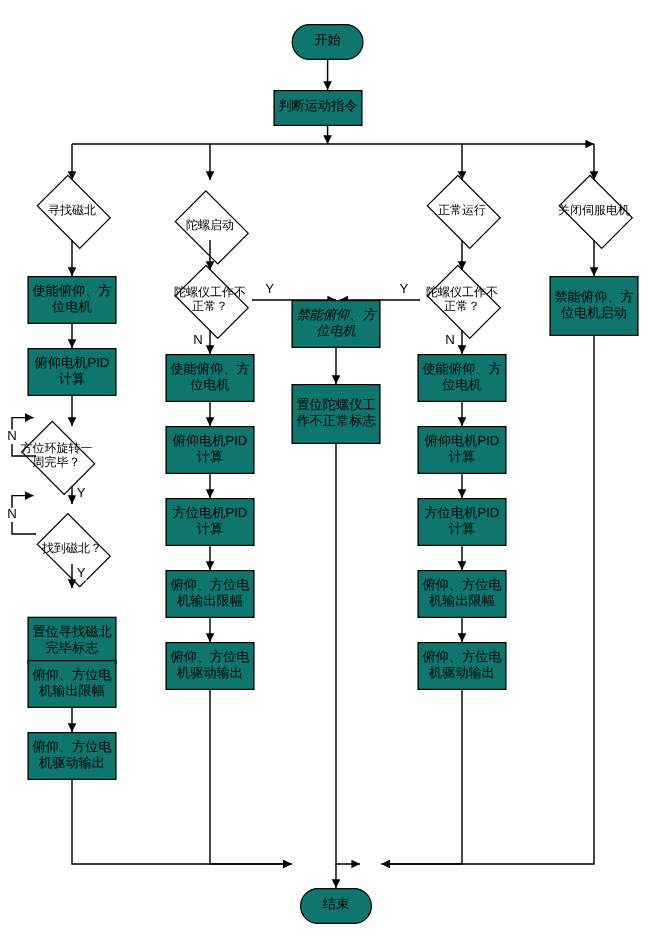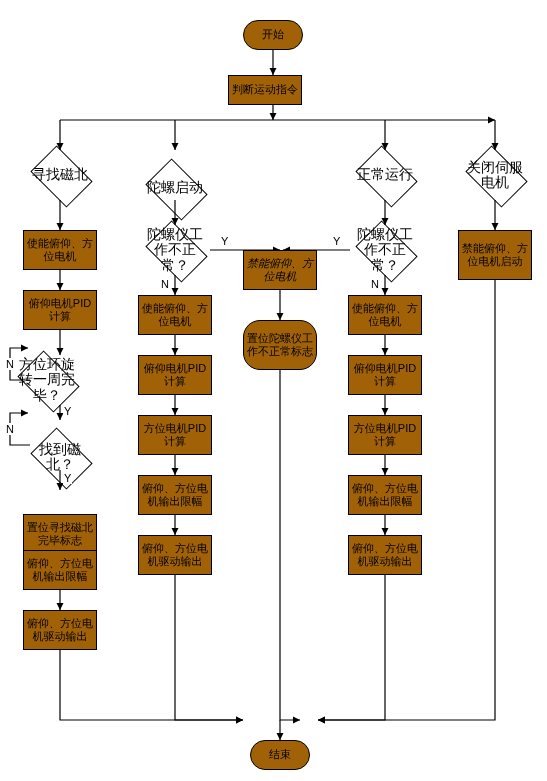--- a/index.html
+++ b/index.html
@@ -11,21 +11,21 @@
       height: 781px;
       position: relative;
     }
     svg { position: absolute; top: 0; left: 0; }
     .node {
       position: absolute;
       display: flex;
       align-items: center;
       justify-content: center;
       text-align: center;
-      background: #a16207;
+      background: #0f766e;
       line-height: 1.2;
       padding: 2px;
     }
     .rect { border: 1.5px solid #000; }
     .terminator {
       border: 1.5px solid #000;
       border-radius: 18px;
     }
     .diamond {
       background: transparent;
@@ -39,21 +39,21 @@
       top: 15%;
       left: 15%;
       border: 1.5px solid #000;
       transform: rotate(45deg);
       background: #fff;
       z-index: -1;
     }
     .diamond-text {
       position: relative;
       z-index: 1;
-      font-size: 14px;
+      font-size: 10px;
       line-height: 1.1;
     }
     .edge-label {
       position: absolute;
       font-size: 11px;
       background: #fff;
       padding: 0 1px;
     }
   </style>
 </head>
@@ -181,21 +181,21 @@
 <div class="node rect" style="left:138px;top:475px;width:74px;height:40px;">
     <span>俯仰、方位电机输出限幅</span>
   </div>
 <div class="node rect" style="left:138px;top:535px;width:74px;height:40px;">
     <span>俯仰、方位电机驱动输出</span>
   </div>
 
 <div class="node rect" style="left:243px;top:250px;width:74px;height:40px;font-style:italic;">
     <span>禁能俯仰、方位电机</span>
   </div>
-<div class="node rect" style="left:243px;top:320px;width:74px;height:50px;border-radius:17px;">
+<div class="node rect" style="left:243px;top:320px;width:74px;height:50px;">
     <span>置位陀螺仪工作不正常标志</span>
   </div>
 
 <div class="node diamond" style="left:350px;top:150px;width:70px;height:50px;">
     <span class="diamond-text">正常运行</span>
   </div>
 <div class="node diamond" style="left:350px;top:225px;width:70px;height:50px;">
     <span class="diamond-text">陀螺仪工作不正常？</span>
   </div>
 <div class="node rect" style="left:348px;top:295px;width:74px;height:40px;">

